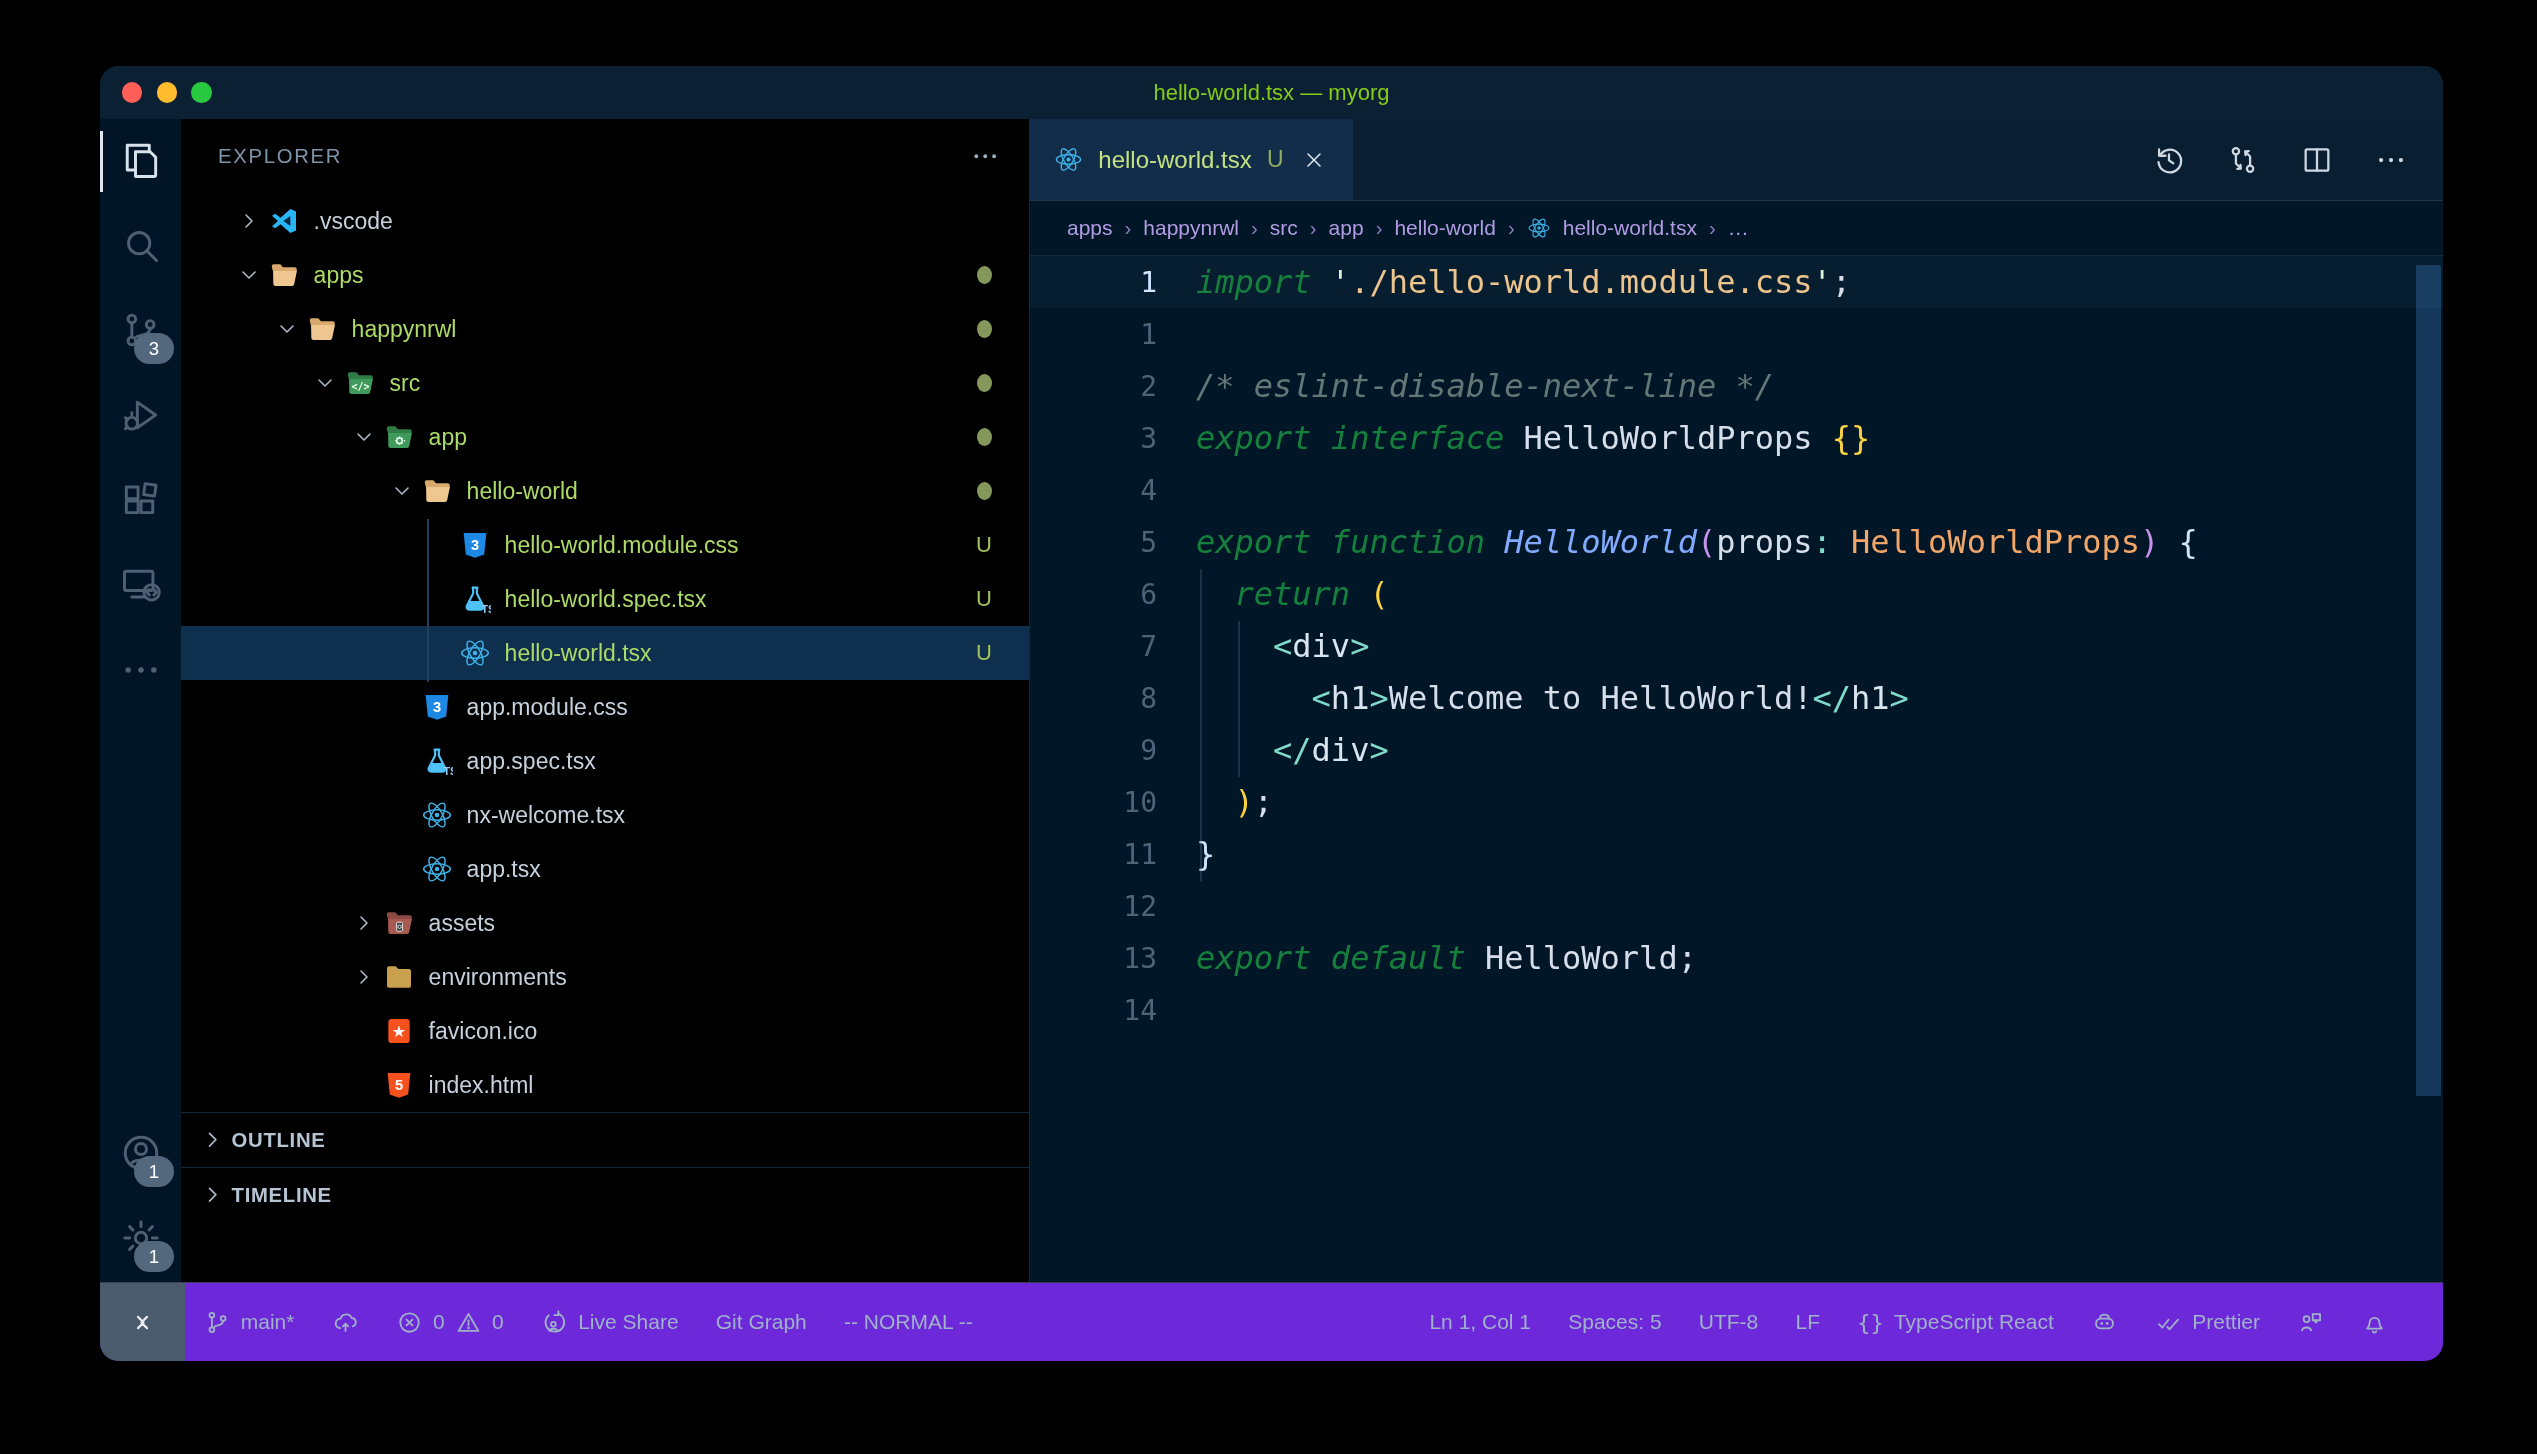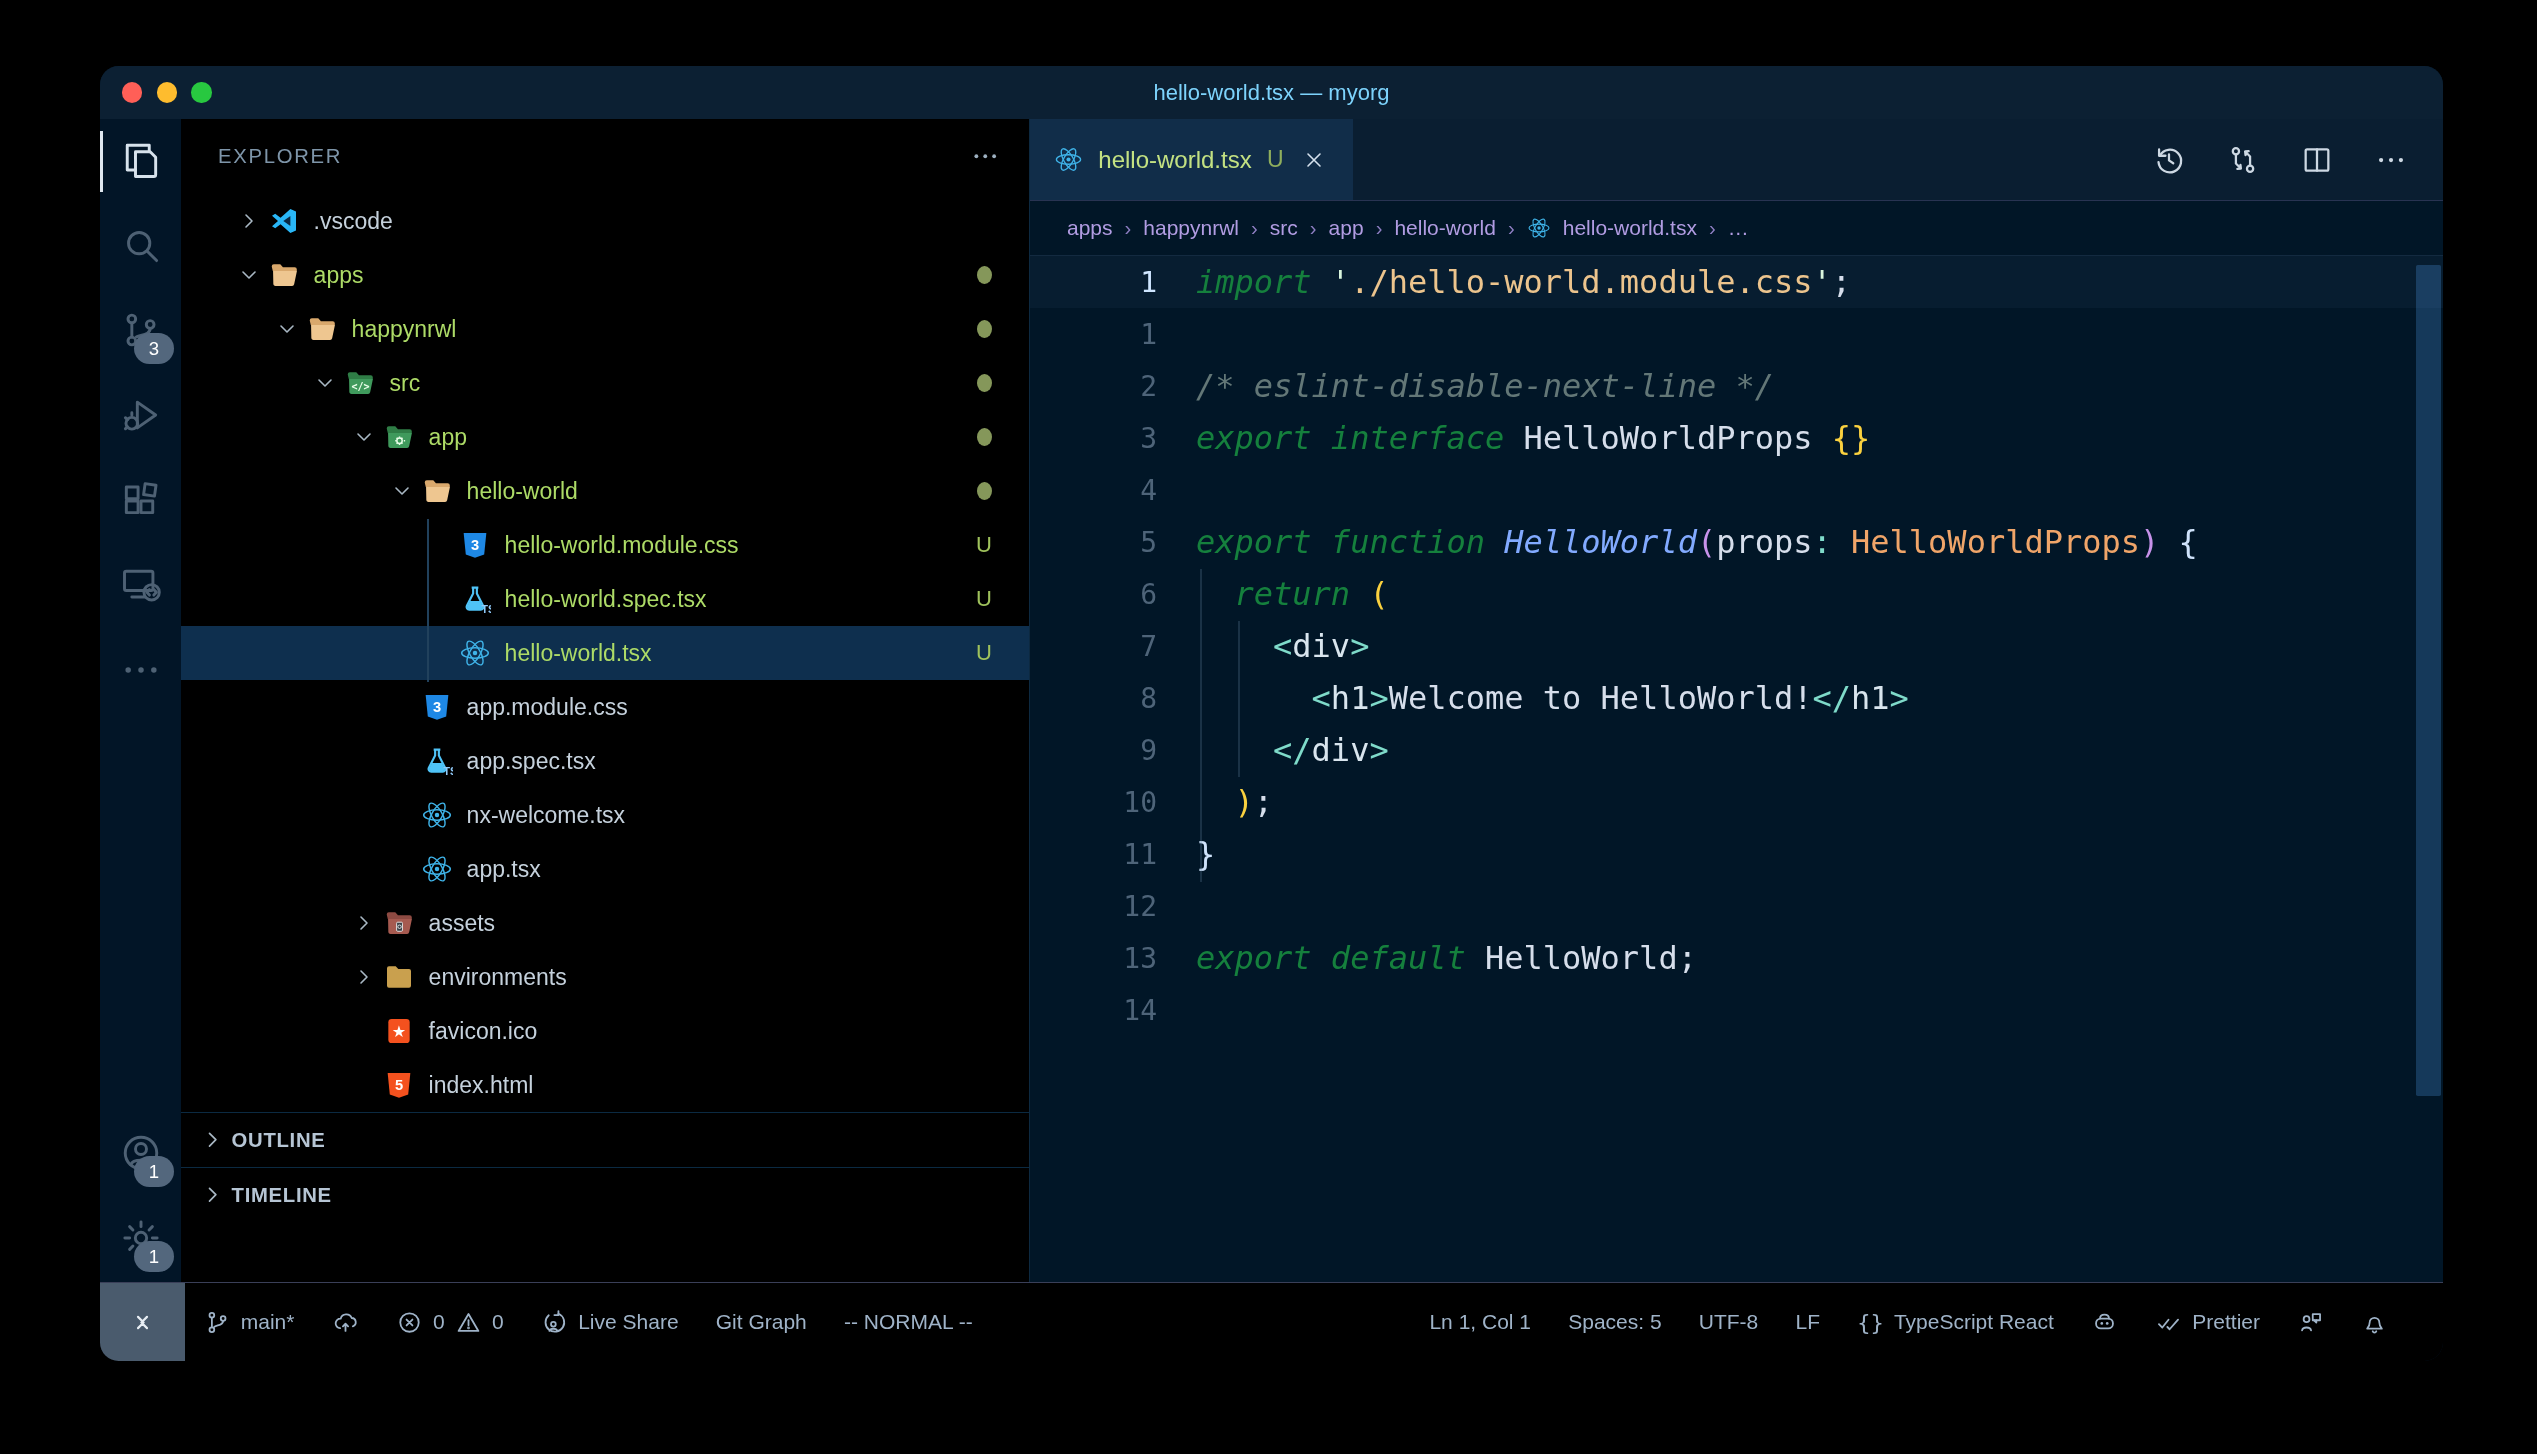--- a/index.html
+++ b/index.html
@@ -4,21 +4,21 @@
 <style>
   html,body{margin:0;padding:0;background:#000;width:2538px;height:1454px;overflow:hidden;
     font-family:"Liberation Sans",sans-serif;-webkit-font-smoothing:antialiased;}
   .desktop{position:absolute;inset:0;background:#000;}
   .window{position:absolute;left:100px;top:66px;width:2343px;height:1295px;background:#011627;
     border-radius:18.6px;overflow:hidden;box-shadow:0 20.3px 68px rgba(0,0,0,.85);display:flex;flex-direction:column;}
   
   .titlebar{height:53px;background:#0c2033;position:relative;flex:0 0 auto;display:flex;align-items:center;}
   .lights{display:flex;gap:14.4px;margin-left:22px;}
   .light{width:20.3px;height:20.3px;border-radius:50%;}
-  .title{position:absolute;left:0;right:0;text-align:center;color:#7dd3fc;font-size:22px;}
+  .title{position:absolute;left:0;right:0;text-align:center;color:#84cc16;font-size:22px;}
   
   .main{flex:1 1 auto;display:flex;min-height:0;}
   .activitybar{width:81px;background:#021527;display:flex;flex-direction:column;align-items:center;flex:0 0 auto;}
   .act{width:81px;height:85px;display:flex;align-items:center;justify-content:center;color:#4e6174;position:relative;cursor:pointer;}
   .act svg{width:44px;height:44px;}
   .act.active{color:#d7e2ec;}
   .act.active::before{content:"";position:absolute;left:0;top:12px;bottom:12px;width:3.4px;background:#e0e8f0;}
   .abadge{position:absolute;right:6.8px;bottom:10.2px;min-width:30.5px;height:30.5px;border-radius:17px;background:#53677d;
     color:#fff;font-size:18.6px;display:flex;align-items:center;justify-content:center;padding:0 5.1px;}
   .act-spacer{flex:1;}
@@ -72,21 +72,21 @@
   .ln{width:127px;flex:0 0 auto;text-align:right;padding-right:39px;color:#4e6479;font-size:28px;}
   .code-line.cur .ln{color:#cfe6ff;}
   .lc{font-size:32px;white-space:pre;}
   .tk-kw{color:#15803d;font-style:italic}.tk-fn{color:#82aaff;font-style:italic}
   .tk-str{color:#ecc48d}.tk-qt{color:#d9f5dd}.tk-cmt{color:#637777;font-style:italic}
   .tk-gold{color:#fad13f}.tk-pink{color:#c792ea}.tk-bl{color:#cfe3fb}.tk-tl{color:#7fdbca}
   .tk-tag{color:#d9e5ee}.tk-cy{color:#7fdbca}.tk-ty{color:#f0a569}.tk-pl{color:#d6deeb}
   .guide{position:absolute;width:1.7px;background:rgba(95,126,151,.28);}
   .vscroll{position:absolute;right:1.7px;top:8.5px;width:25.4px;height:831px;background:#15395a;border-radius:1.7px;}
   
-  .statusbar{height:78px;background:#000000;border-top:1.7px solid #3a3f58;display:flex;align-items:stretch;
+  .statusbar{height:78px;background:#6d28d9;border-top:1.7px solid #3a3f58;display:flex;align-items:stretch;
     color:#9fb3c8;font-size:21px;flex:0 0 auto;}
   .st-left,.st-right{display:flex;align-items:stretch;}
   .st-right{margin-left:auto;padding-right:36px;}
   .st{display:flex;align-items:center;gap:10.2px;padding:0 18.6px;cursor:pointer;white-space:nowrap;}
   .st svg{width:27px;height:27px;}
   .st .sticon{display:flex;align-items:center;}
   .st.remote{background:#4a5b6d;color:#e8eef4;padding:0 29px;}
   .braces{font-family:"DejaVu Sans Mono",monospace;font-size:22px;}
 </style>
 </head>

